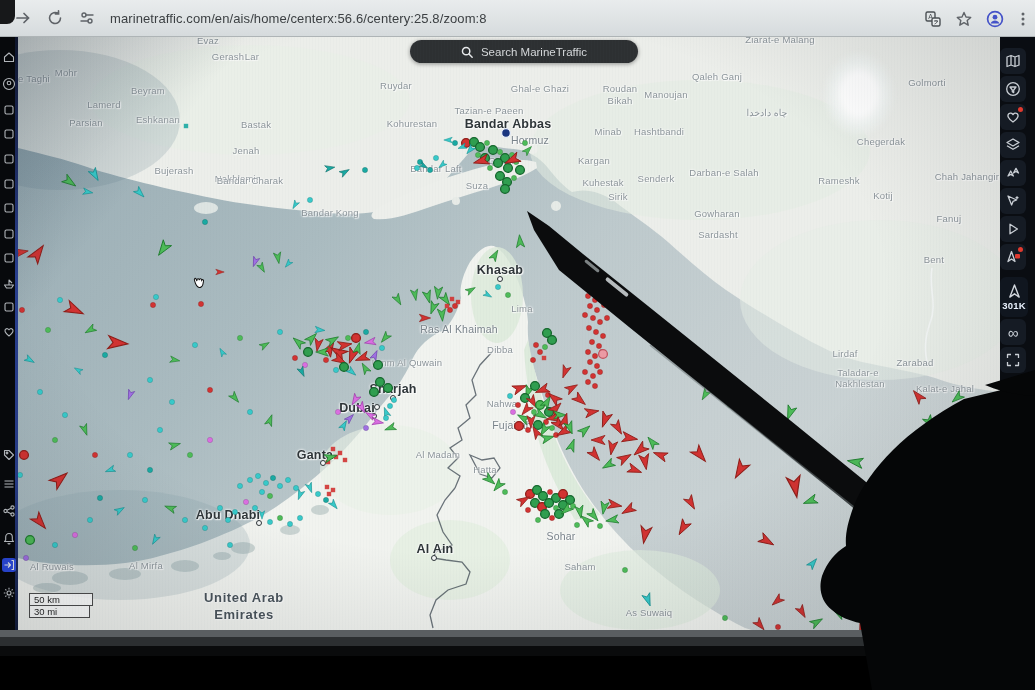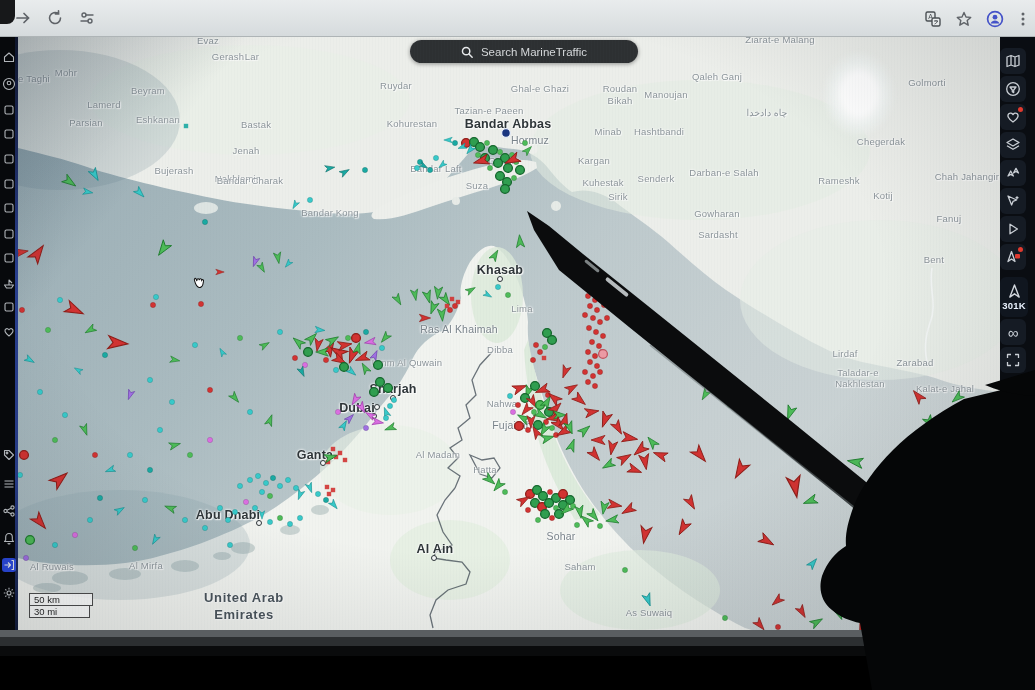--- a/index.html
+++ b/index.html
@@ -86,20 +86,21 @@
       <path d="M3,9 H14 M10,4.5 L14.5,9 L10,13.5" stroke="#5f6368" stroke-width="1.7" fill="none" stroke-linecap="round"></path>
     </svg>
     <svg class="chrome-ic" viewBox="0 0 18 18">
       <path d="M14.5,9 A5.5,5.5 0 1 1 12.3,4.6 M12.5,1.8 L12.6,5 L9.4,4.9" stroke="#5f6368" stroke-width="1.6" fill="none" stroke-linecap="round"></path>
     </svg>
     <svg class="chrome-ic" viewBox="0 0 18 18">
       <circle cx="6" cy="6" r="2" fill="none" stroke="#5f6368" stroke-width="1.4"></circle>
       <path d="M8,6 H15 M3,12 H10" stroke="#5f6368" stroke-width="1.4" stroke-linecap="round"></path>
       <circle cx="12" cy="12" r="2" fill="none" stroke="#5f6368" stroke-width="1.4"></circle>
     </svg>
+    <div id="url-text">marinetraffic.com/en/ais/home/centerx:56.6/centery:25.8/zoom:8</div>
     <div id="chrome-right">
       <svg class="chrome-ic" style="margin-left:0" viewBox="0 0 18 18">
         <rect x="2" y="2" width="9" height="9" rx="1.5" fill="none" stroke="#4b5054" stroke-width="1.4"></rect>
         <text x="4.2" y="9.4" font-size="7" fill="#4b5054">A</text>
         <rect x="8" y="8" width="8" height="8" rx="1.5" fill="#e9eced" stroke="#4b5054" stroke-width="1.4"></rect>
         <path d="M10,11 h4 M12,10 v1 M10.6,14 c1.5-.6 2.6-1.8 3-3" stroke="#4b5054" stroke-width="1" fill="none"></path>
       </svg>
       <svg class="chrome-ic" style="margin-left:0" viewBox="0 0 18 18">
         <path d="M9,2.5 L11,7 L15.7,7.4 L12.2,10.5 L13.2,15.2 L9,12.7 L4.8,15.2 L5.8,10.5 L2.3,7.4 L7,7 Z" fill="none" stroke="#5f6368" stroke-width="1.4" stroke-linejoin="round"></path>
       </svg>

